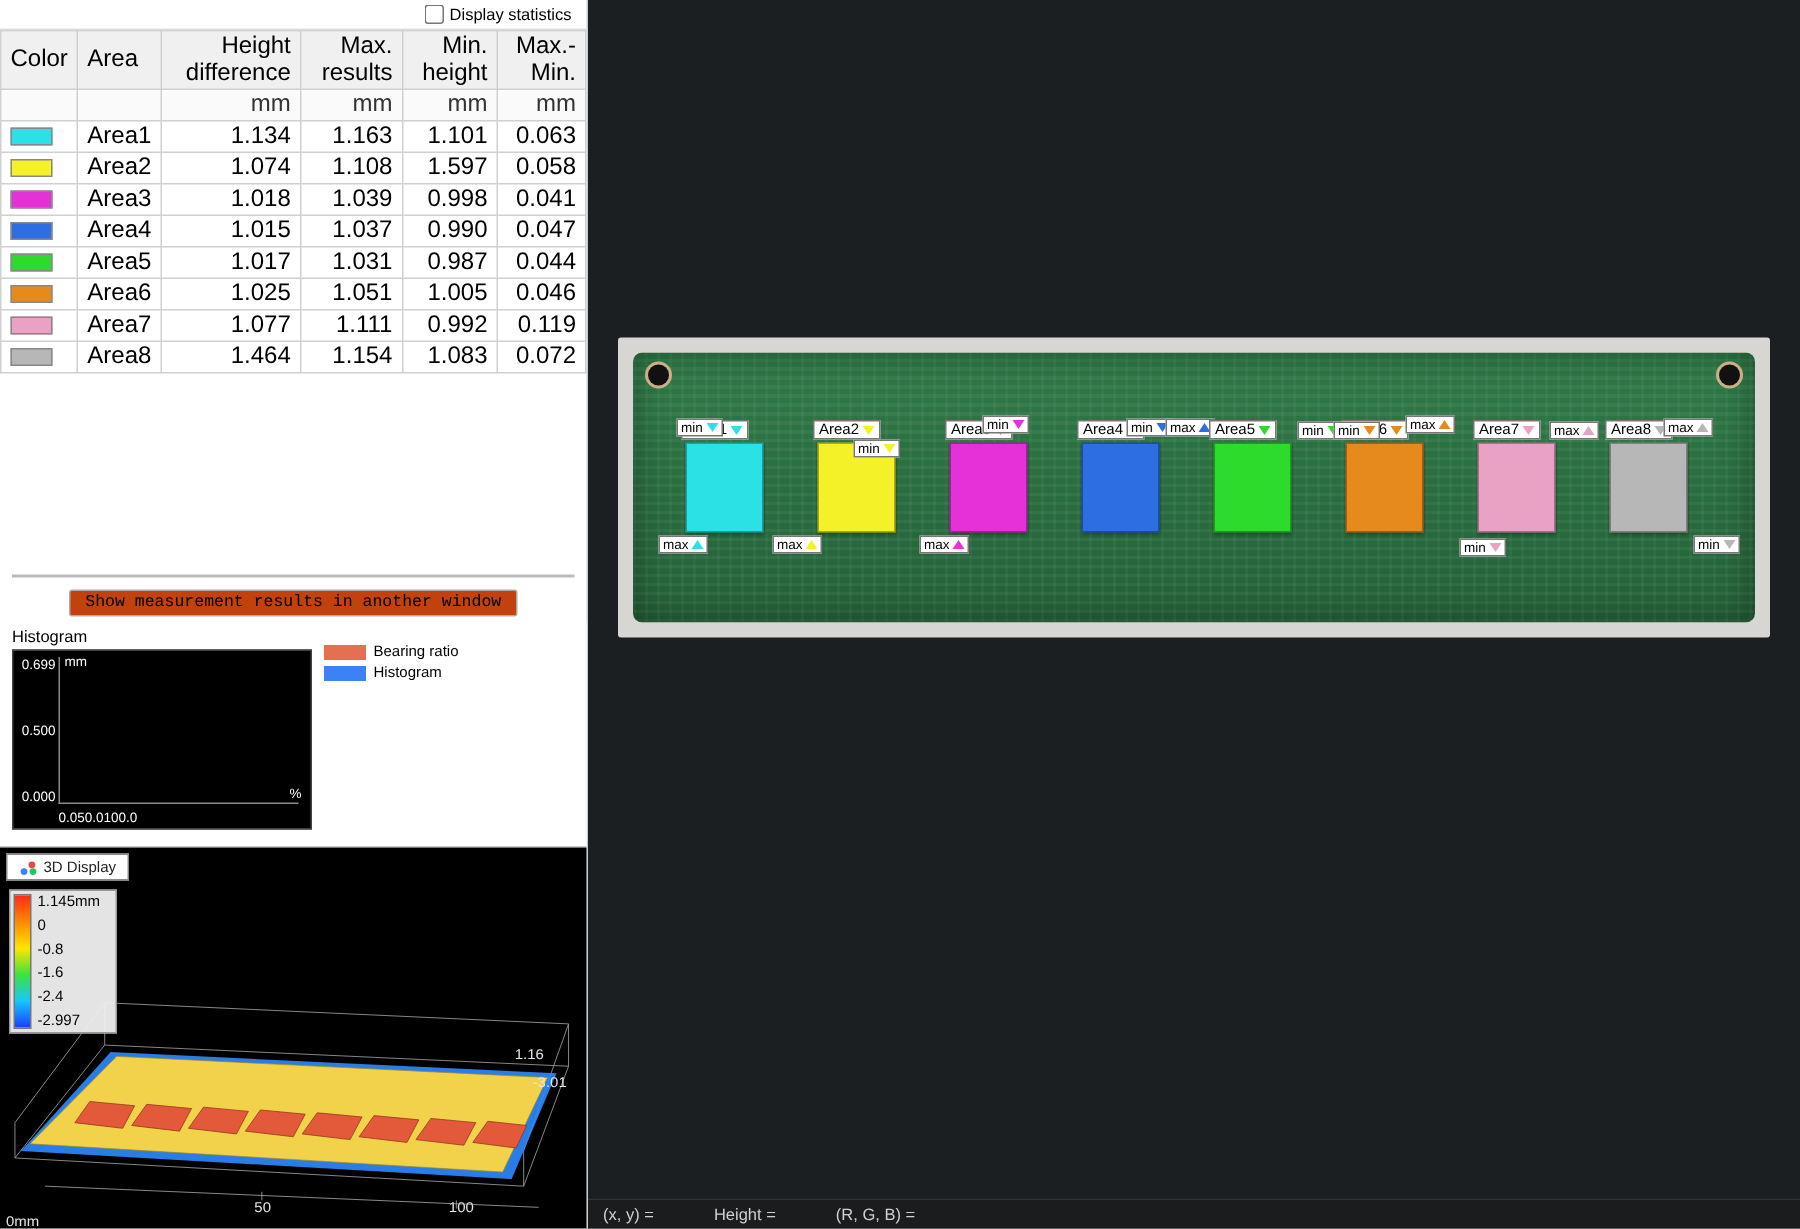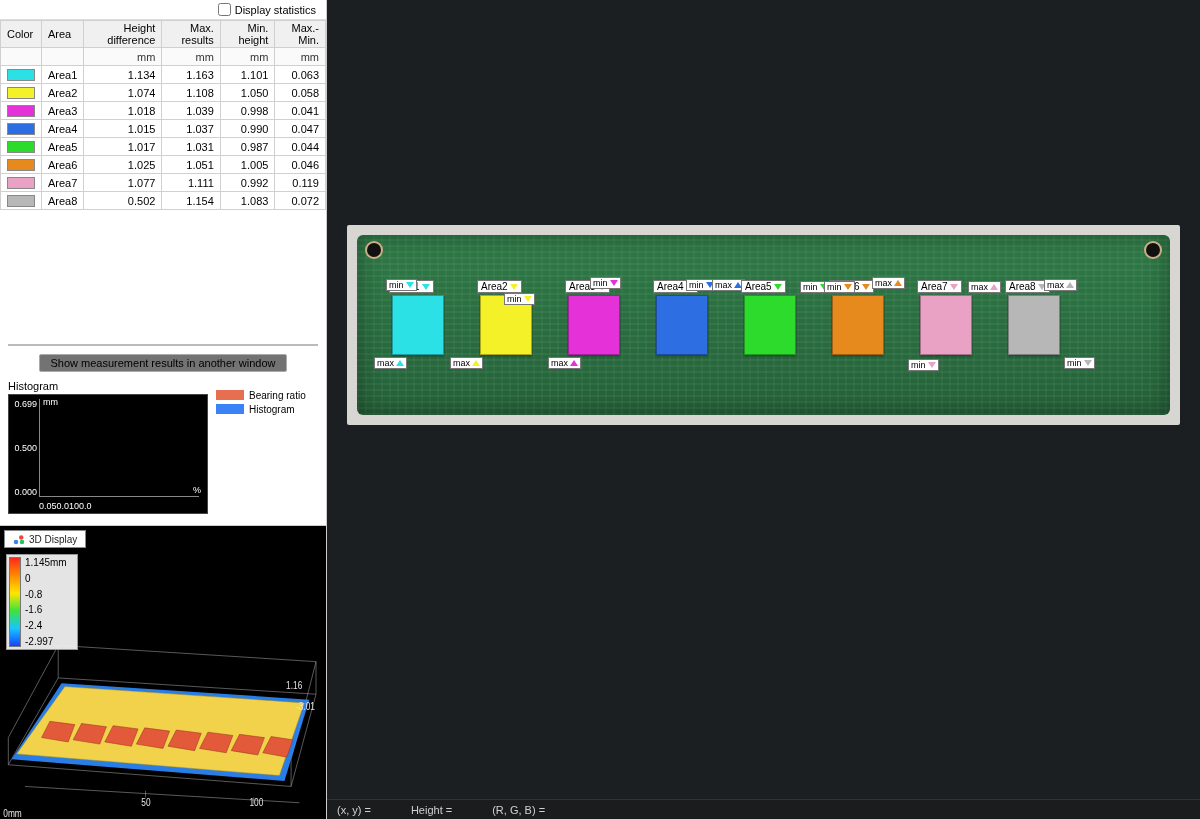--- a/index.html
+++ b/index.html
@@ -6,57 +6,57 @@
   body {
     font-family: "Segoe UI", Tahoma, sans-serif;
     font-size: 11px;
     background: #fff;
     width: 1200px;
     height: 819px;
     overflow: hidden;
     position: relative;
   }
   .main-layout { display: flex; height: 819px; }
-  .left-pane { width: 327px; display: flex; flex-direction: column; background: #fff; border-right: 1px solid #ccc; }
+  .left-pane { width: 392px; display: flex; flex-direction: column; background: #fff; border-right: 1px solid #ccc; }
   .right-pane { flex: 1; position: relative; background: #1f2225; display: flex; flex-direction: column; }
 
   
   .stats-row { display: flex; justify-content: flex-end; align-items: center; height: 20px; padding: 2px 10px; border-bottom: 1px solid #ddd; }
   .stats-row input { margin-right: 4px; }
 
   
-  table.area-table { width: 100%; border-collapse: collapse; font-size: 11px; }
+  table.area-table { width: 100%; border-collapse: collapse; font-size: 16px; }
   table.area-table th, table.area-table td { border: 1px solid #d0d0d0; padding: 1px 6px; height: 18px; }
   table.area-table th { background: #f0f0f0; text-align: left; font-weight: normal; }
   table.area-table th.right, table.area-table td.right { text-align: right; }
   table.area-table tr.units td { background: #fafafa; text-align: right; color: #333; }
   .color-box { display: inline-block; width: 28px; height: 12px; border: 1px solid #888; vertical-align: middle; }
 
   .spacer-region { flex: 0 0 140px; position: relative; }
   .spacer-region:after {
     content:""; display:block; position:absolute; left:8px; right:8px; bottom:4px; height:2px; background:#bbb;
   }
 
   .btn-row { display:flex; justify-content:center; padding:4px 0; }
-  button.show-btn { font-size:11px; padding:2px 10px; background:#737373; border:1px solid #aaa; border-radius:2px; }
+  button.show-btn { font-size:11px; padding:2px 10px; background:#c2410c; border:1px solid #aaa; border-radius:2px;font-family:Liberation Mono, monospace; }
 
   
   .histo-panel { display:flex; align-items:flex-start; padding:4px 8px 12px 8px; background:#fff; height:150px; border-bottom:1px solid #ccc;}
   .histo-label { font-size:11px; }
   .histo-plot {
     width: 200px; height: 120px; background:#000; color:#fff; position:relative; font-size:9px; margin-top:2px; border:1px solid #444;
   }
   .histo-plot .axis-v { position:absolute; left:0; top:0; bottom:12px; width:30px; display:flex; flex-direction:column; justify-content:space-between; padding:4px 0; text-align:right; }
   .histo-plot .axis-v span { padding-right:2px; }
   .histo-plot .plot-area { position:absolute; left:30px; right:8px; top:4px; bottom:16px; border-left:1px solid #888; border-bottom:1px solid #888; }
   .histo-plot .mm { position:absolute; left:34px; top:2px; }
   .histo-plot .pct { position:absolute; right:6px; bottom:18px; }
   .histo-plot .axis-h { position:absolute; left:30px; right:8px; bottom:2px; display:flex; }
   .legend { font-size:10px; margin-left:8px; margin-top:10px; }
-  .legend-item { display:flex; align-items:flex-start; margin-bottom:3px; }
+  .legend-item { display:flex; align-items:flex-end; margin-bottom:3px; }
   .legend-swatch { width:28px; height:10px; margin-right:5px; }
 
   
   .threeD-panel { flex:1; background:#000; position:relative; overflow:hidden; color:#fff; font-size:10px; }
   .threeD-tab { position:absolute; top:4px; left:4px; background:#fff; color:#222; padding:2px 8px; border:1px solid #888; display:flex; align-items:center; gap:4px; z-index:5;}
   .threeD-tab svg { width:12px; height:12px; }
   .scalebar { position:absolute; left:6px; top:28px; width:72px; background:rgba(240,240,240,0.95); border:1px solid #999; font-size:10px; color:#000; z-index:5;}
   .scalebar .grad { display:flex; }
   .scalebar .grad .bar { width:12px; height:90px; margin:2px 4px 2px 2px; background:linear-gradient(to bottom,#ff2a1a,#ff8a00,#ffe600,#3de23d,#17c6ff,#1741ff); border:1px solid #777;}
   .scalebar .grad .ticks { display:flex; flex-direction:column; justify-content:space-between; height:90px; margin:2px 0;}
@@ -123,21 +123,21 @@
             <td class="right">1.134</td>
             <td class="right">1.163</td>
             <td class="right">1.101</td>
             <td class="right">0.063</td>
           </tr>
           <tr>
             <td><span class="color-box" style="background:#f5f128"></span></td>
             <td>Area2</td>
             <td class="right">1.074</td>
             <td class="right">1.108</td>
-            <td class="right">1.050</td>
+            <td class="right">1.597</td>
             <td class="right">0.058</td>
           </tr>
           <tr>
             <td><span class="color-box" style="background:#e531d8"></span></td>
             <td>Area3</td>
             <td class="right">1.018</td>
             <td class="right">1.039</td>
             <td class="right">0.998</td>
             <td class="right">0.041</td>
           </tr>
@@ -169,21 +169,21 @@
             <td><span class="color-box" style="background:#e9a1c4"></span></td>
             <td>Area7</td>
             <td class="right">1.077</td>
             <td class="right">1.111</td>
             <td class="right">0.992</td>
             <td class="right">0.119</td>
           </tr>
           <tr>
             <td><span class="color-box" style="background:#b7b7b7"></span></td>
             <td>Area8</td>
-            <td class="right">0.502</td>
+            <td class="right">1.464</td>
             <td class="right">1.154</td>
             <td class="right">1.083</td>
             <td class="right">0.072</td>
           </tr>
         </tbody>
     </table>
 
     <div class="spacer-region"></div>
 
     <div class="btn-row">

